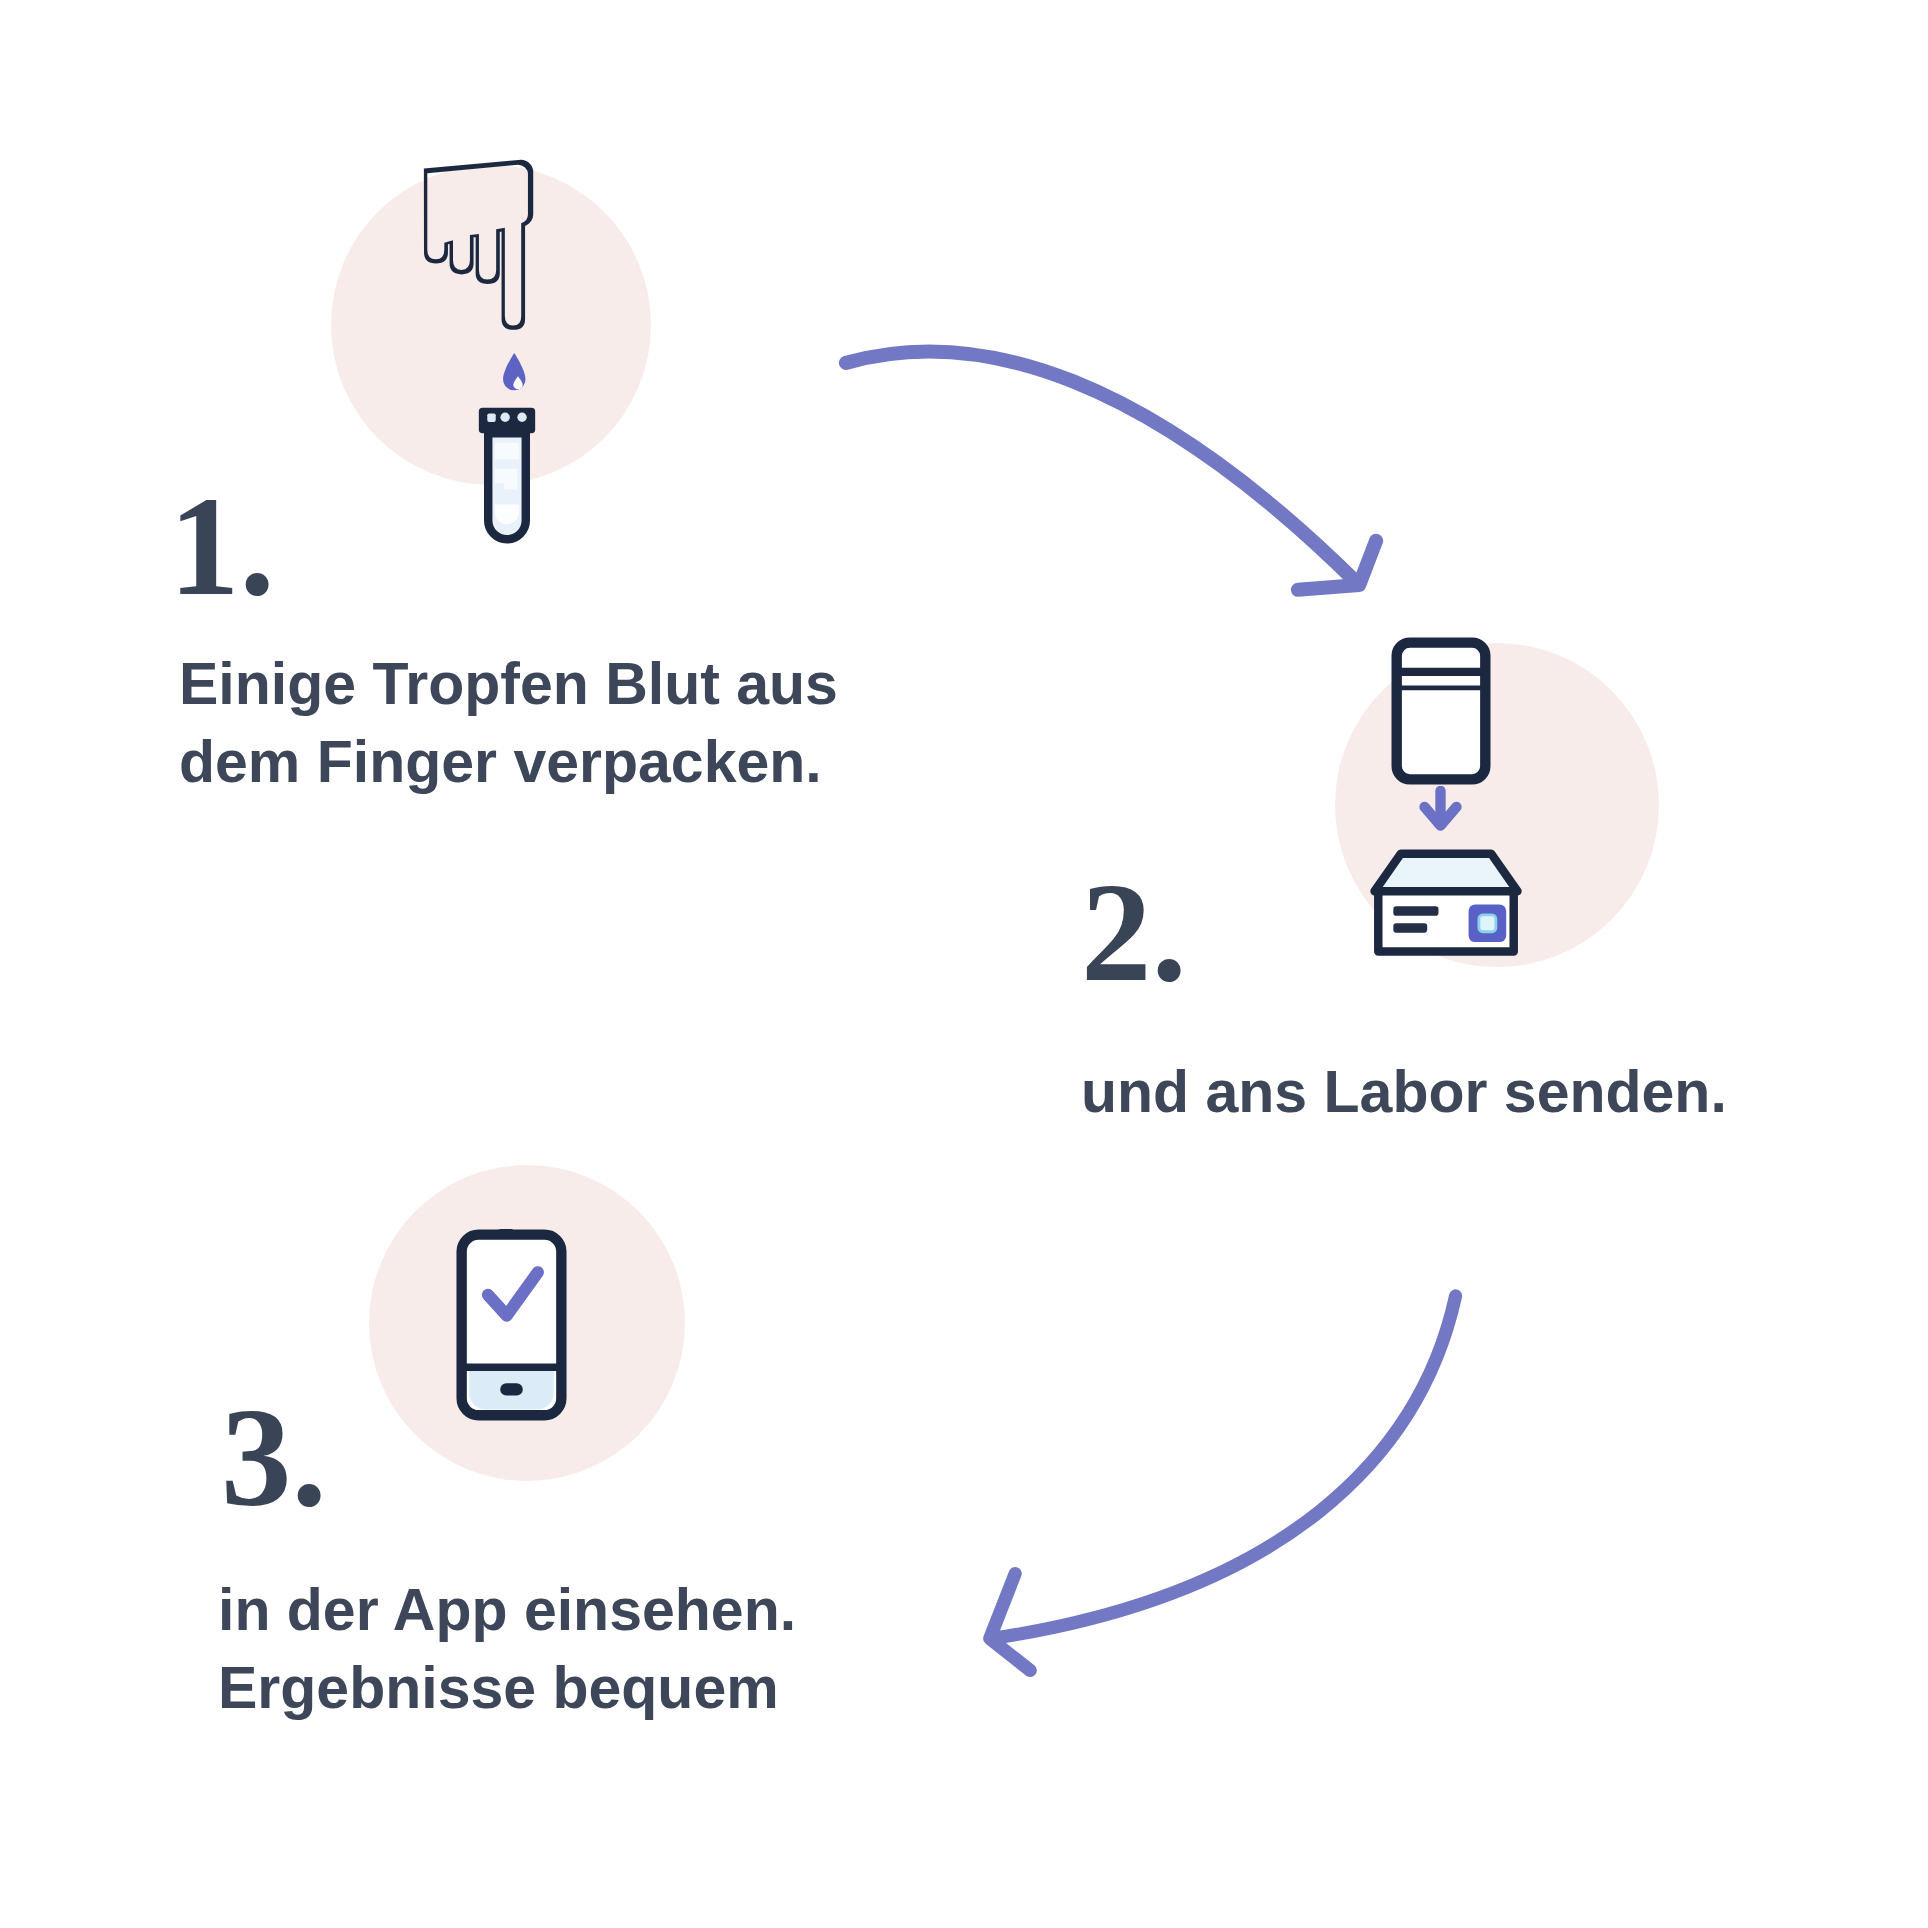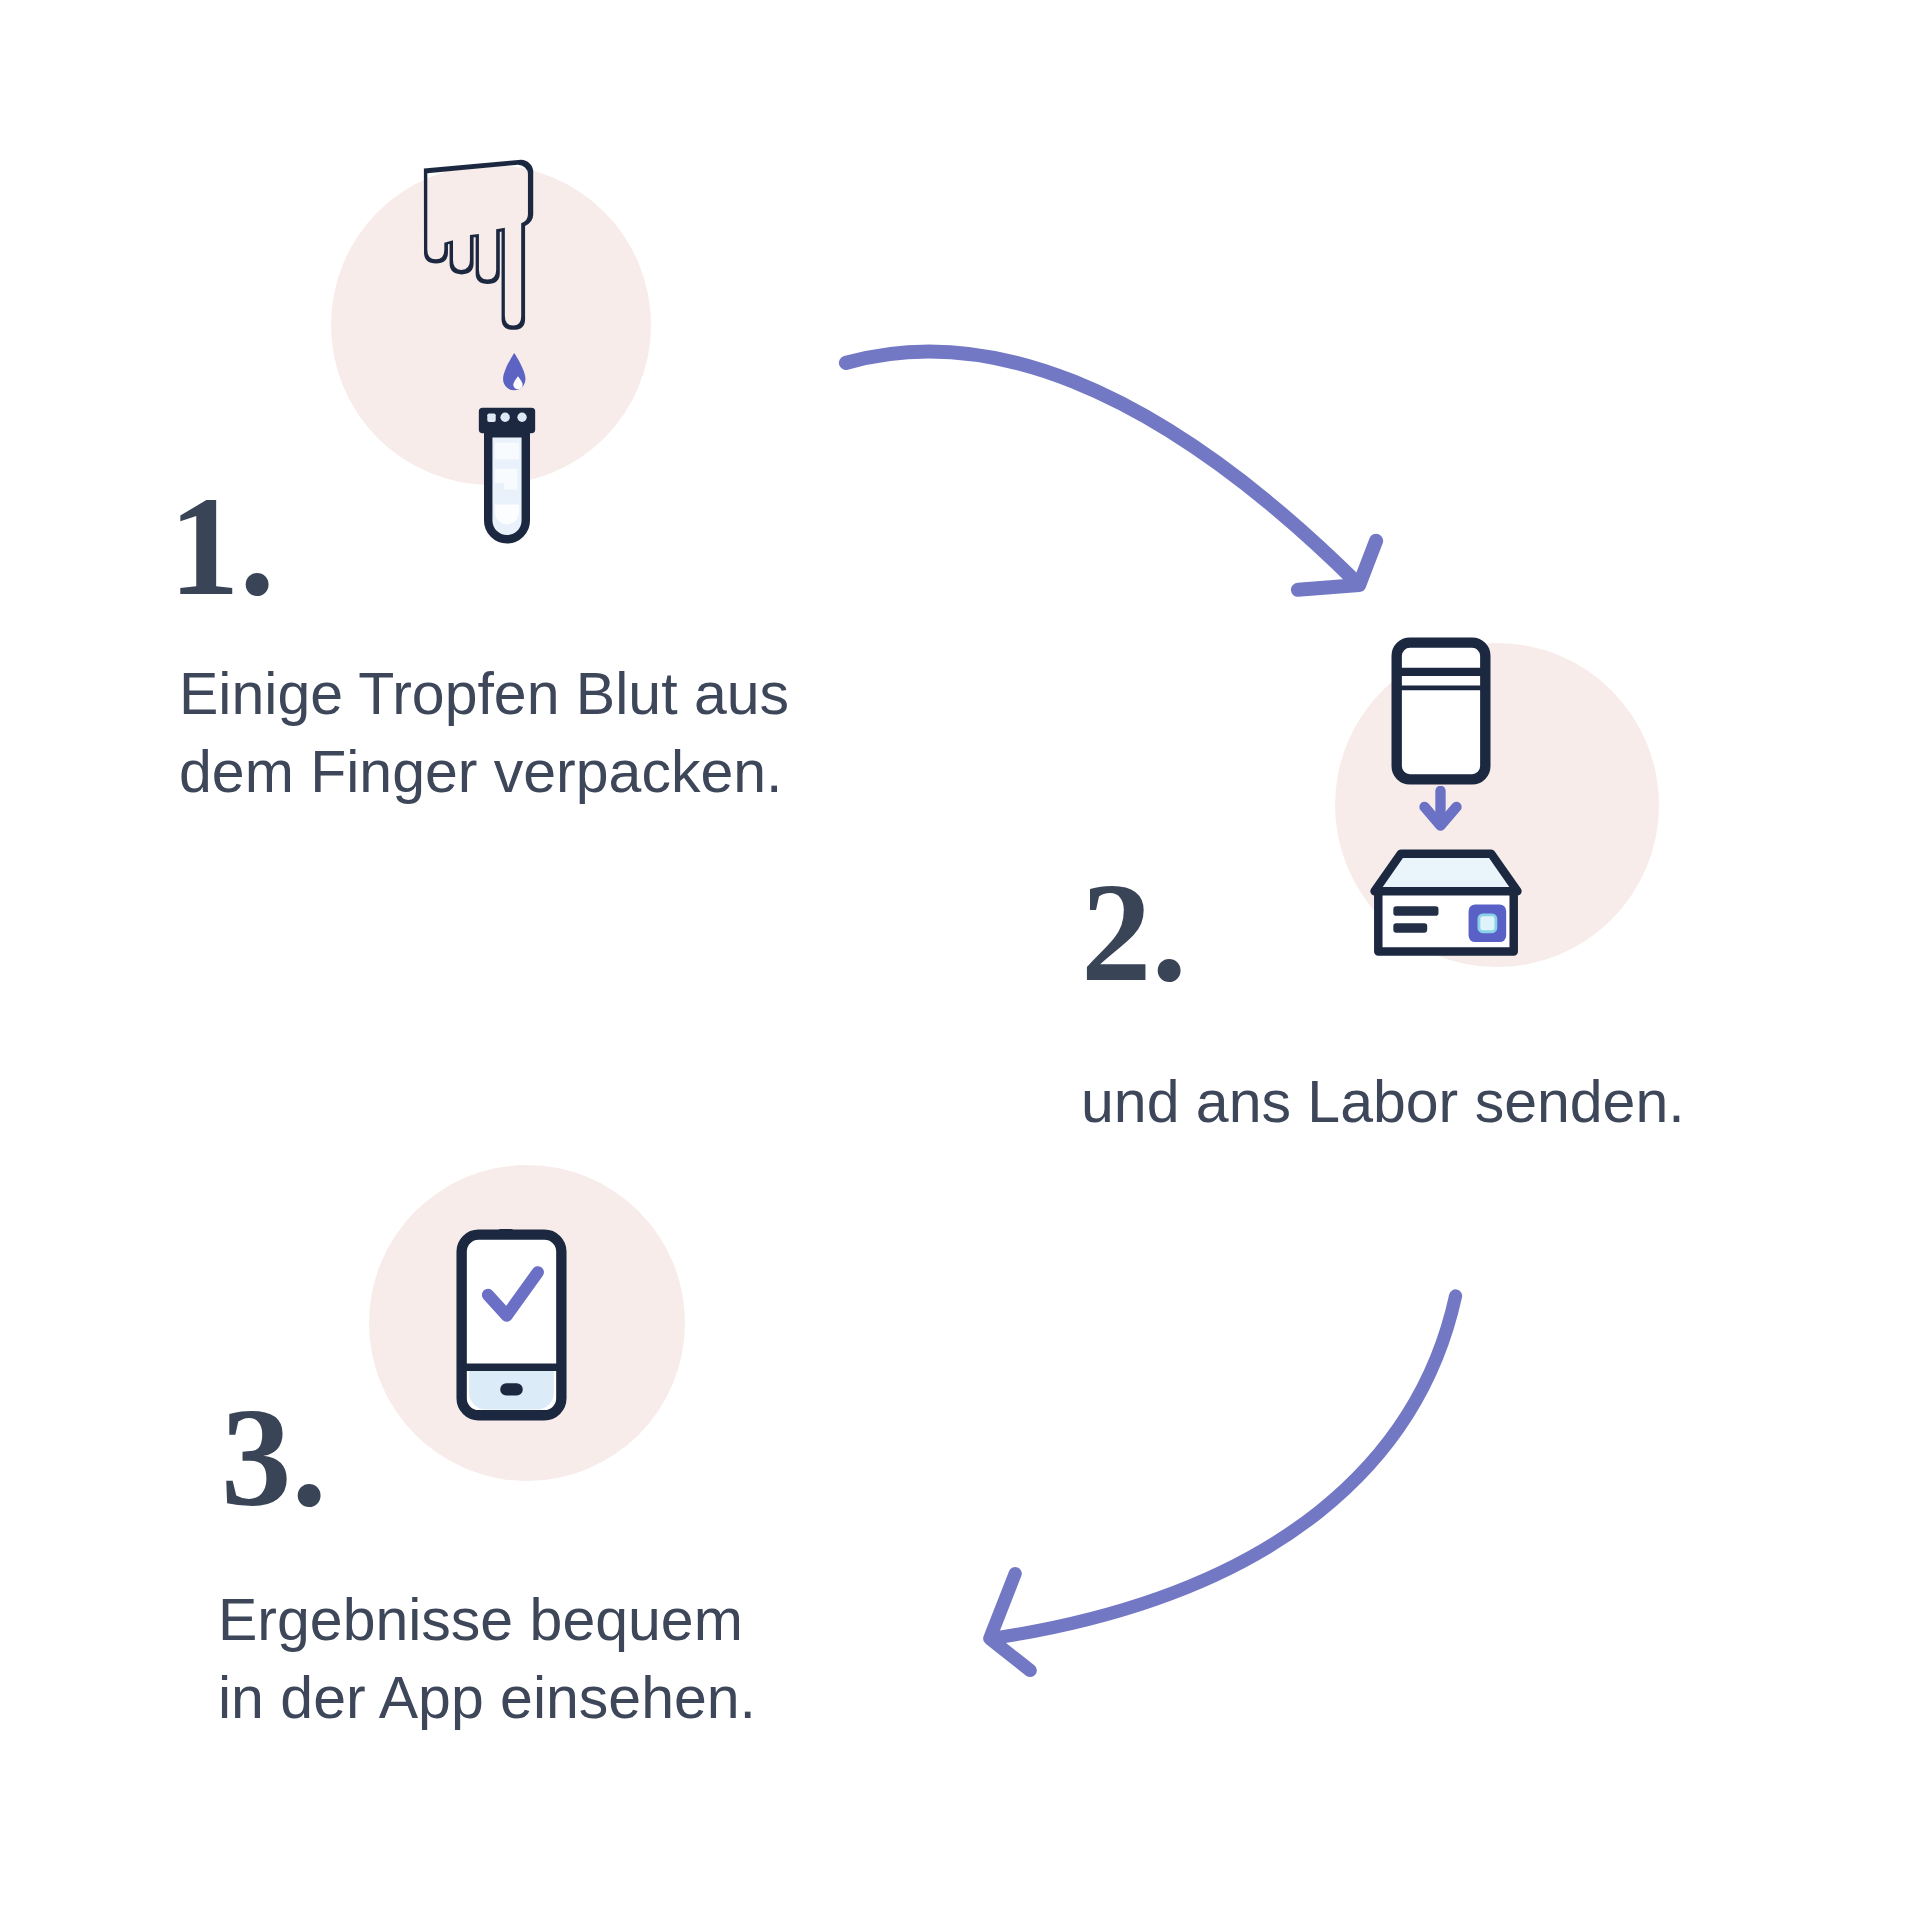--- a/index.html
+++ b/index.html
@@ -28,23 +28,22 @@
     font-size: 141px;
     line-height: 1;
     color: #3a4457;
   }
   .step-text {
     position: absolute;
     font-family: "Liberation Sans", sans-serif;
     font-size: 59px;
     line-height: 1.33;
     color: #3d4759;
-    font-weight: 400;
+    font-weight: 700;
     white-space: nowrap;
-    margin-top: 10px;
   }
   .step-text span { display: block; }
   .hand-glyph {
     position: absolute;
     font-family: "DejaVu Sans", sans-serif;
     color: #1c2840;
     font-size: 235px;
     line-height: 1;
   }
   svg { display: block; }
@@ -126,18 +125,18 @@
     <rect x="44" y="2" width="18" height="8" rx="4" fill="#1c2840"></rect>
     <path d="M14,152 h90 v24 a18,18 0 0 1 -18,18 h-54 a18,18 0 0 1 -18,-18 Z" fill="#dcebf8"></path>
     <path d="M8,149 H110" stroke="#1c2840" stroke-width="8"></path>
     <rect x="47" y="166" width="24" height="13" rx="6.5" fill="#1c2840"></rect>
     <path d="M34,72 L54,94 L87,48" fill="none" stroke="#6b70c6" stroke-width="13" stroke-linecap="round" stroke-linejoin="round"></path>
   </svg>
 
   <div class="step-number" style="left:221px; top:1387px;">3.</div>
 
   <div class="step-text" style="left:218px; top:1571px;">
+    <span>in der App einsehen.</span>
     <span>Ergebnisse bequem</span>
-    <span>in der App einsehen.</span>
   </div>
 
 </div>
 
 
 </body></html>

